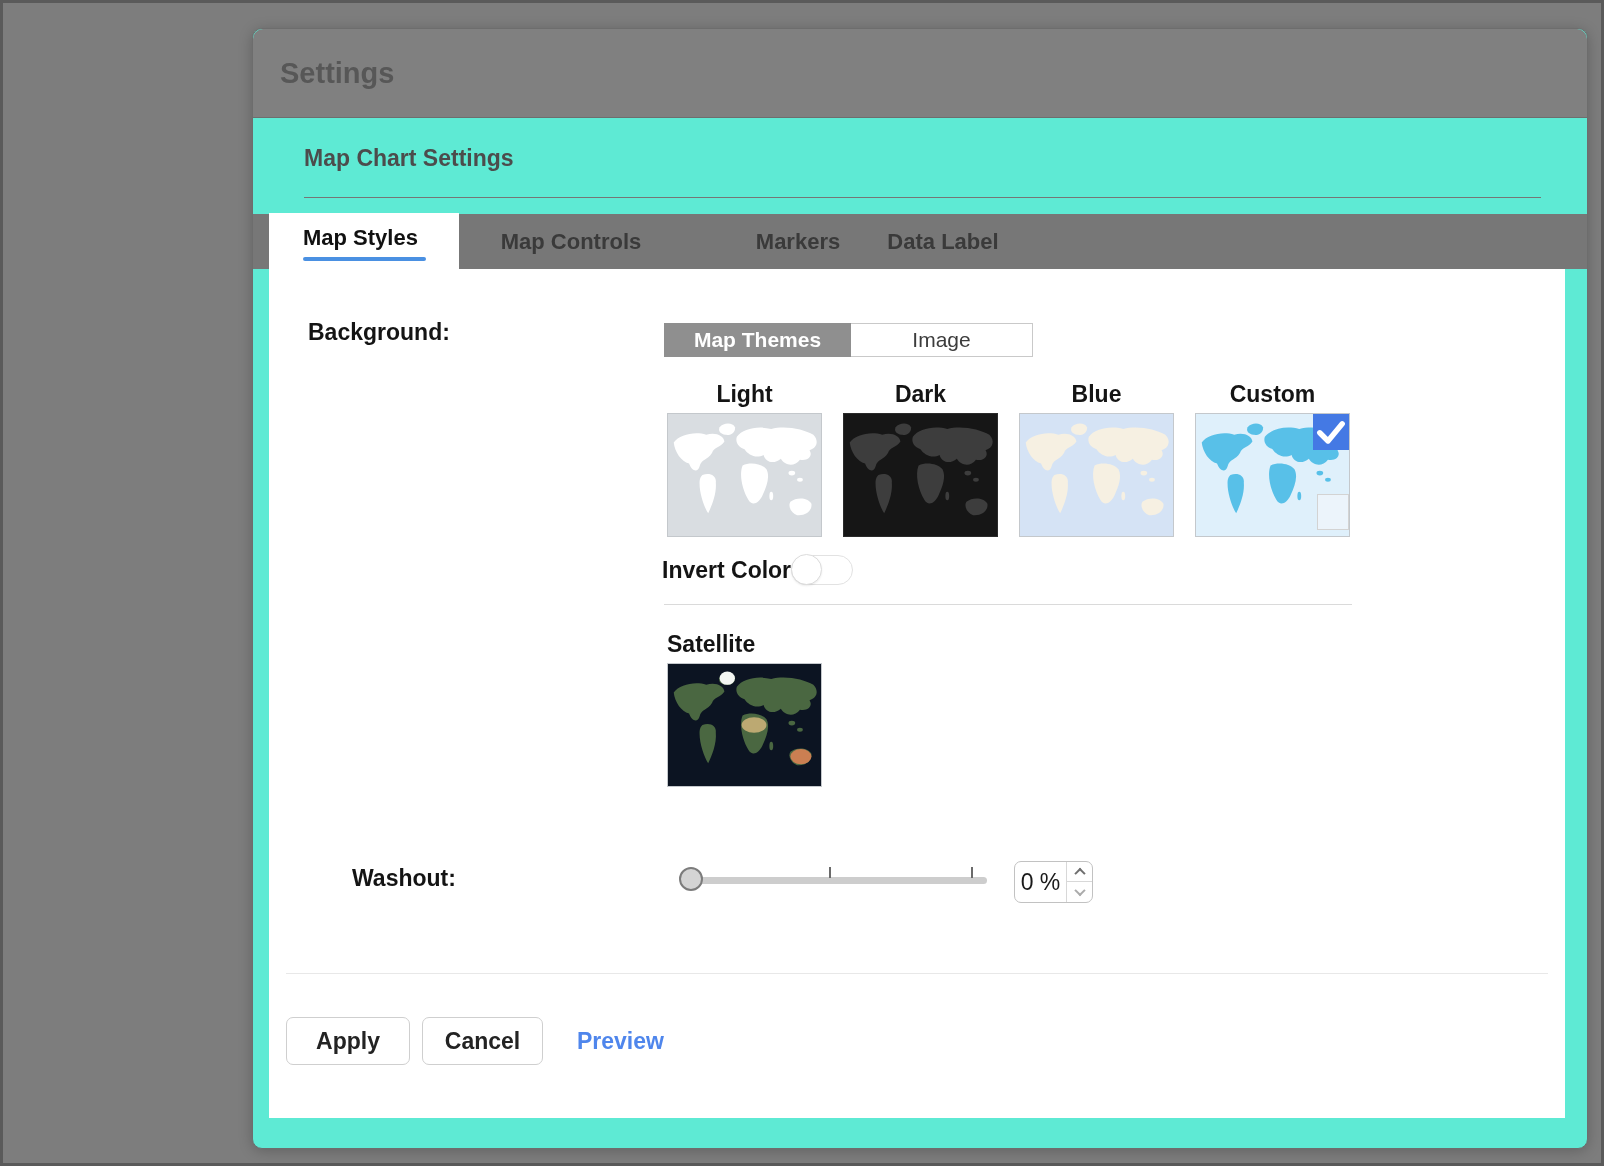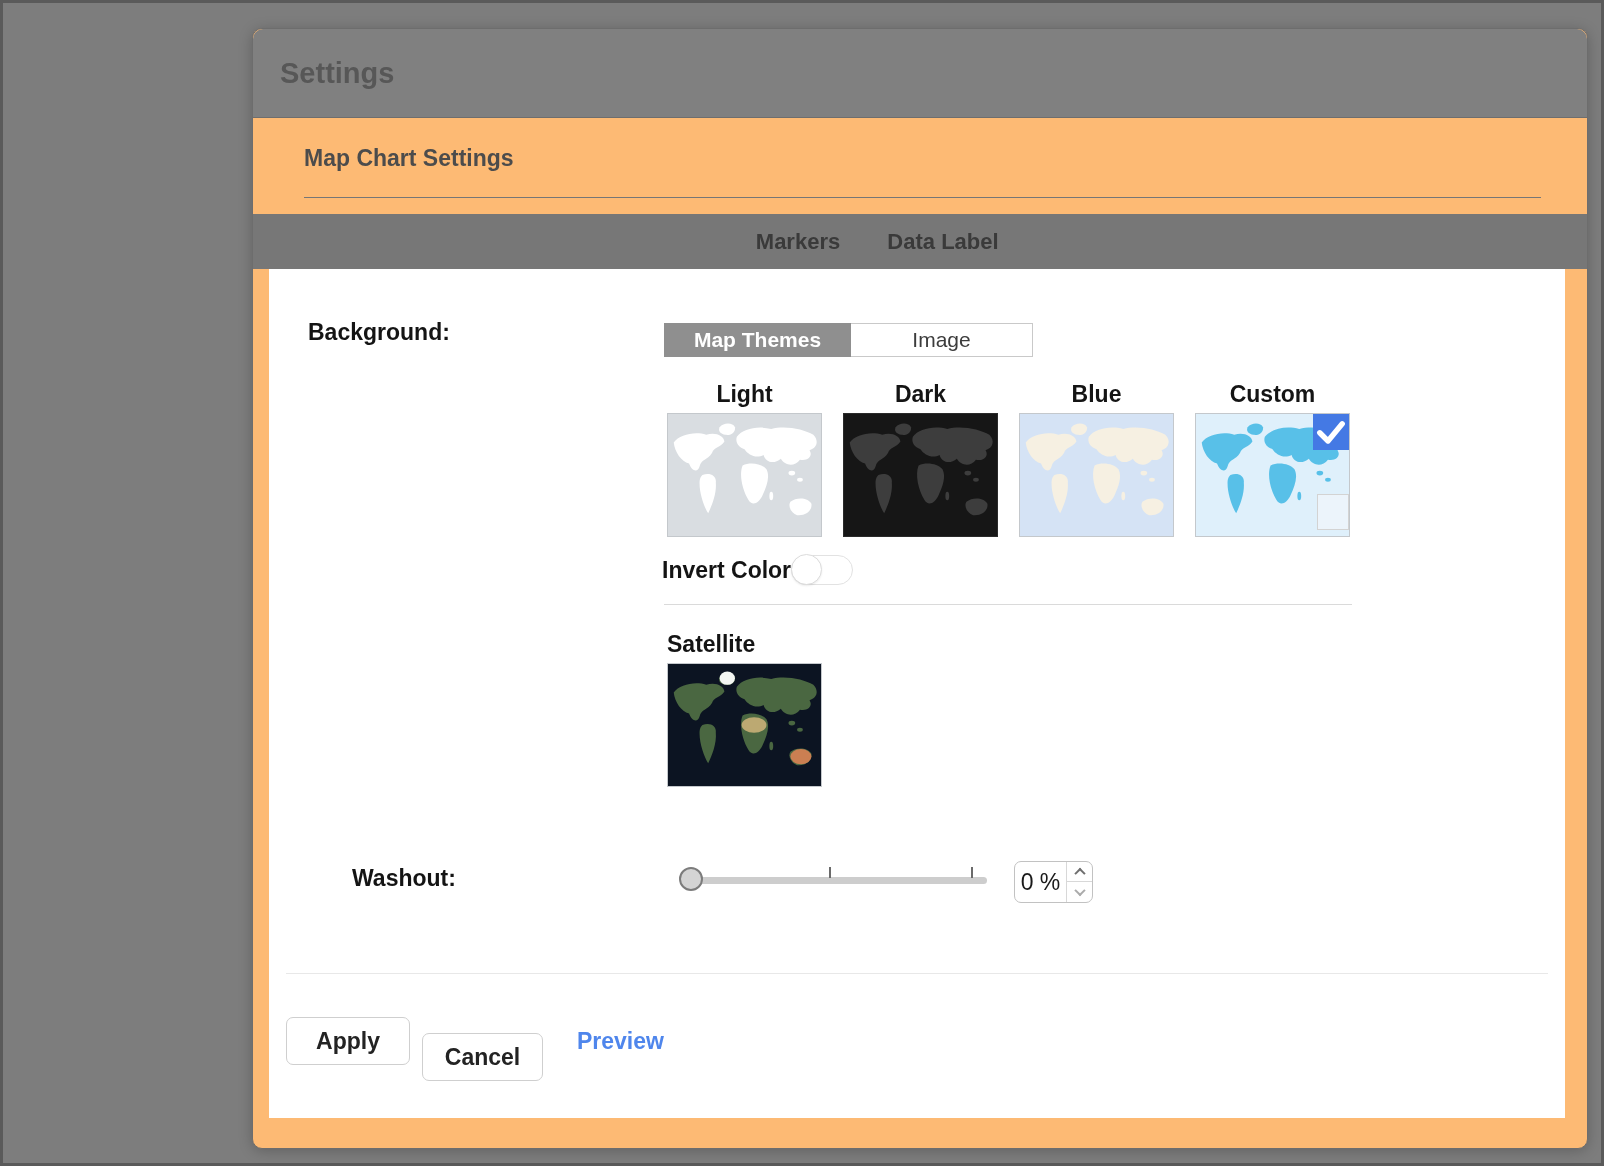--- a/index.html
+++ b/index.html
@@ -19,21 +19,21 @@
                  transform:rotate(45deg); }
   .side-item{ position:absolute; right:35px; height:28px; line-height:28px;
               font-size:22px; color:#3c3c3c; text-align:right; cursor:pointer; }
   .side-item.general{ top:132px; } .side-item.format{ top:250px; } .side-item.drill{ top:308px; }
   .maps-box{ position:absolute; left:111px; top:180px; width:129px; height:56px; background:#ffffff; cursor:pointer; }
   .maps-box .side-item-sel{ position:absolute; right:27px; top:14px; height:28px; line-height:28px;
               font-size:22px; color:#474747; }
 
   
   .dialog{ position:absolute; left:252px; top:28px; width:1336px; height:1121px;
-           background:#fdba74; border:1px solid #6d6d6d; border-radius:10px;
+           background:#5eead4; border:1px solid #6d6d6d; border-radius:10px;
            box-shadow:0 2px 14px rgba(0,0,0,.22); }
   .dlg-header{ position:absolute; left:0; top:0; right:0; height:89px;
                border-bottom:1px solid #6e6e6e; background:#808080; border-radius:10px 10px 0 0; }
   .dlg-title{ position:absolute; left:27px; top:28px; font-size:29px; font-weight:700; color:#575757; }
   .dlg-section-title{ position:absolute; left:51px; top:116px; font-size:23px; font-weight:600; color:#4c4c4c; }
   .dlg-section-divider{ position:absolute; left:51px; top:168px; width:1237px; height:1px; background:#767676; }
   .tab-strip{ position:absolute; left:0; top:185px; right:0; height:55px; background:#777777; }
   .tab{ position:absolute; top:185px; height:55px; line-height:55px; font-size:22px;
         font-weight:600; color:#3a3a3a; transform:translateX(-50%); cursor:pointer; white-space:nowrap; }
   .tab.t1{ left:318px; } .tab.t2{ left:545px; } .tab.t3{ left:690px; }
@@ -94,21 +94,21 @@
   .spin-cell{ height:50%; display:flex; align-items:center; justify-content:center; cursor:pointer; }
   .spin-cell.up{ border-bottom:1px solid #d8d8d8; }
   .chev{ width:8px; height:8px; }
   .chev.upc{ border-top:2px solid #6f6f6f; border-left:2px solid #6f6f6f; transform:rotate(45deg) translate(1px,1px); }
   .chev.dnc{ border-bottom:2px solid #ababab; border-right:2px solid #ababab; transform:rotate(45deg) translate(-1px,-1px); }
 
   .footer-divider{ position:absolute; left:17px; top:704px; width:1262px; height:1px; background:#e8e8e8; }
   .btn{ position:absolute; top:748px; height:48px; background:#fff; border:1.5px solid #cfcfcf;
         border-radius:7px; font-size:23px; font-weight:600; color:#232323;
         display:flex; align-items:center; justify-content:center; cursor:pointer; }
-  .btn-apply{ left:17px; width:124px; } .btn-cancel{ left:153px; width:121px;margin-top:16px; }
+  .btn-apply{ left:17px; width:124px; } .btn-cancel{ left:153px; width:121px; }
   .link{ position:absolute; left:308px; top:748px; height:48px; display:flex; align-items:center;
          font-size:23px; font-weight:600; color:#4f86ec; cursor:pointer; }
 </style>
 </head>
 <body>
 
 <svg width="0" height="0" style="position:absolute">
   <defs>
     <g id="world">
       <path d="M54,10 C58,5 68,5 70,10 C71,15 66,19 60,18 C55,17 52,14 54,10 Z"></path>
@@ -128,22 +128,27 @@
 
 
   <div class="dialog">
     <div class="dlg-header">
       <div class="dlg-title">Settings</div>
     </div>
     <div class="dlg-section-title">Map Chart Settings</div>
     <div class="dlg-section-divider"></div>
 
     <div class="tab-strip"></div>
+    <div class="tab t1">Map Controls</div>
     <div class="tab t2">Markers</div>
     <div class="tab t3">Data Label</div>
+    <div class="tab-active">
+      <div class="tab-active-label">Map Styles</div>
+      <div class="tab-underline" style="background: rgb(74, 144, 226);"></div>
+    </div>
 
     <div class="content">
 
       <div class="lbl bg-label">Background:</div>
 
       <div class="segmented">
         <div class="seg-item sel" style="background: rgb(143, 143, 143);">Map Themes</div>
         <div class="seg-item">Image</div>
       </div>
 

